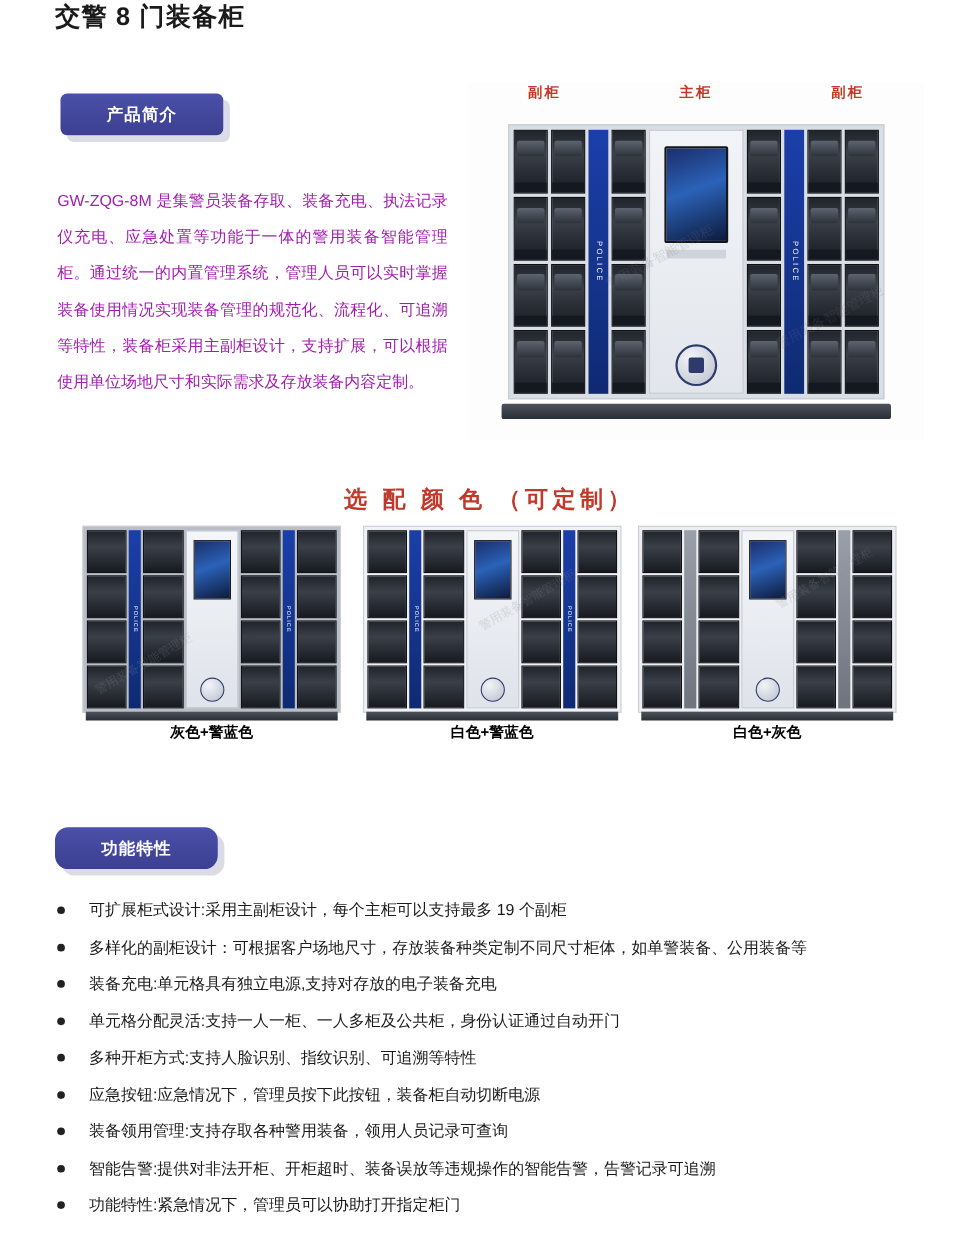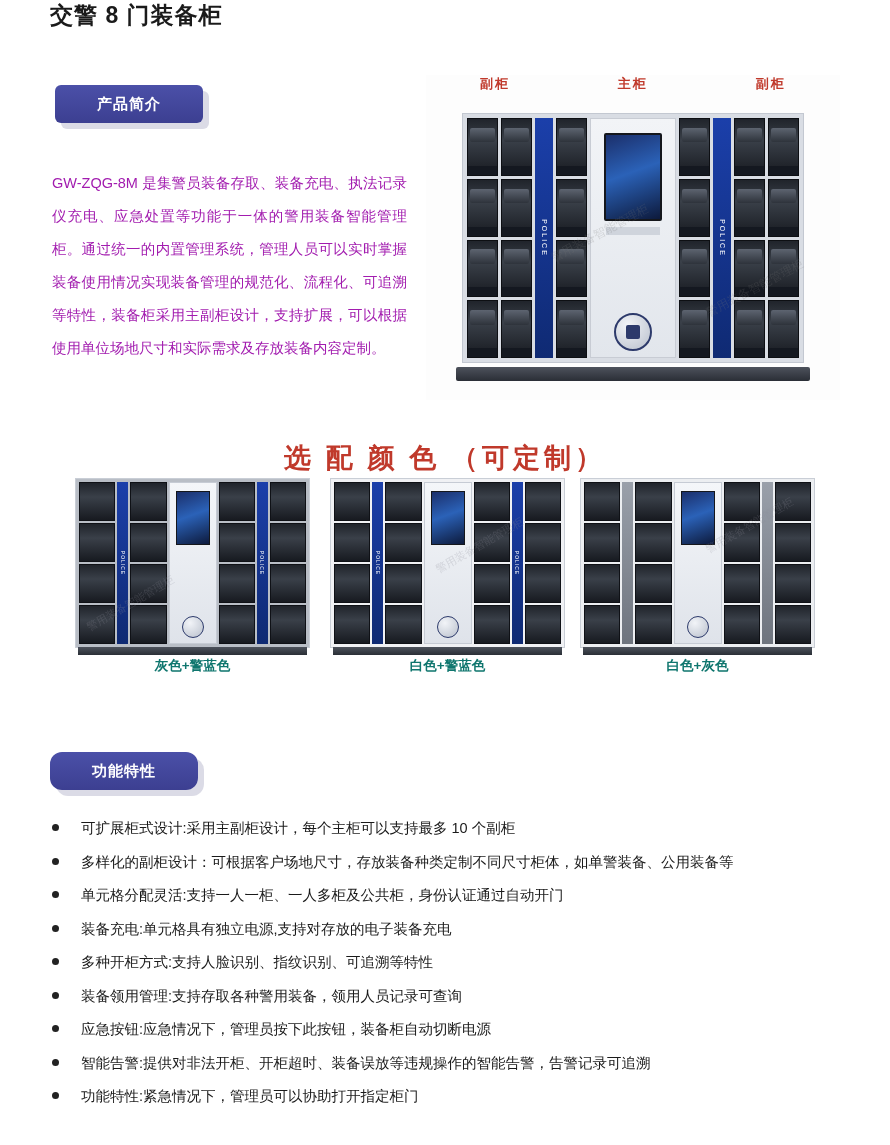--- a/index.html
+++ b/index.html
@@ -215,25 +215,24 @@
     pointer-events: none;
   }
 
   
   .colors-title {
     position: absolute;
     left: 0;
     top: 440px;
     width: 100%;
     text-align: center;
-    font-size: 27px;
+    font-size: 21px;
     font-weight: bold;
     color: #c0392b;
     letter-spacing: 4px;
-    font-family: Liberation Serif, serif;
   }
   .color-item {
     position: absolute;
     top: 478px;
     width: 235px;
     height: 195px;
   }
   #color-0 { left: 75px; }
   #color-1 { left: 330px; }
   #color-2 { left: 580px; }
@@ -318,21 +317,21 @@
     height: 8px;
     background: linear-gradient(180deg,#4d525c,#2a2e36);
   }
   .color-caption {
     position: absolute;
     bottom: -2px;
     left: 0;
     width: 100%;
     text-align: center;
     font-size: 13.5px;
-    color: #0f766e;
+    color: #000000;
     font-weight: bold;
   }
 
   
   .feature-list {
     position: absolute;
     left: 52px;
     top: 818px;
     width: 800px;
   }
@@ -583,47 +582,47 @@
   <div class="wm" style="left:120px; top:40px;">警用装备智能管理柜</div>
 </div>
 
 <div class="badge" id="badge-features">
   <span>功能特性</span>
 </div>
 
 <div class="feature-list">
   <div class="feature-row">
     <span class="bullet"></span>
-    <span class="feature-text">可扩展柜式设计:采用主副柜设计，每个主柜可以支持最多 10 个副柜</span>
+    <span class="feature-text">可扩展柜式设计:采用主副柜设计，每个主柜可以支持最多 19 个副柜</span>
   </div>
   <div class="feature-row">
     <span class="bullet"></span>
     <span class="feature-text">多样化的副柜设计：可根据客户场地尺寸，存放装备种类定制不同尺寸柜体，如单警装备、公用装备等</span>
   </div>
   <div class="feature-row">
     <span class="bullet"></span>
+    <span class="feature-text">装备充电:单元格具有独立电源,支持对存放的电子装备充电</span>
+  </div>
+  <div class="feature-row">
+    <span class="bullet"></span>
     <span class="feature-text">单元格分配灵活:支持一人一柜、一人多柜及公共柜，身份认证通过自动开门</span>
   </div>
   <div class="feature-row">
     <span class="bullet"></span>
-    <span class="feature-text">装备充电:单元格具有独立电源,支持对存放的电子装备充电</span>
-  </div>
-  <div class="feature-row">
-    <span class="bullet"></span>
     <span class="feature-text">多种开柜方式:支持人脸识别、指纹识别、可追溯等特性</span>
   </div>
   <div class="feature-row">
     <span class="bullet"></span>
+    <span class="feature-text">应急按钮:应急情况下，管理员按下此按钮，装备柜自动切断电源</span>
+  </div>
+  <div class="feature-row">
+    <span class="bullet"></span>
     <span class="feature-text">装备领用管理:支持存取各种警用装备，领用人员记录可查询</span>
   </div>
   <div class="feature-row">
     <span class="bullet"></span>
-    <span class="feature-text">应急按钮:应急情况下，管理员按下此按钮，装备柜自动切断电源</span>
-  </div>
-  <div class="feature-row">
-    <span class="bullet"></span>
     <span class="feature-text">智能告警:提供对非法开柜、开柜超时、装备误放等违规操作的智能告警，告警记录可追溯</span>
   </div>
   <div class="feature-row">
     <span class="bullet"></span>
     <span class="feature-text">功能特性:紧急情况下，管理员可以协助打开指定柜门</span>
   </div>
 </div>
 
 </body></html>

